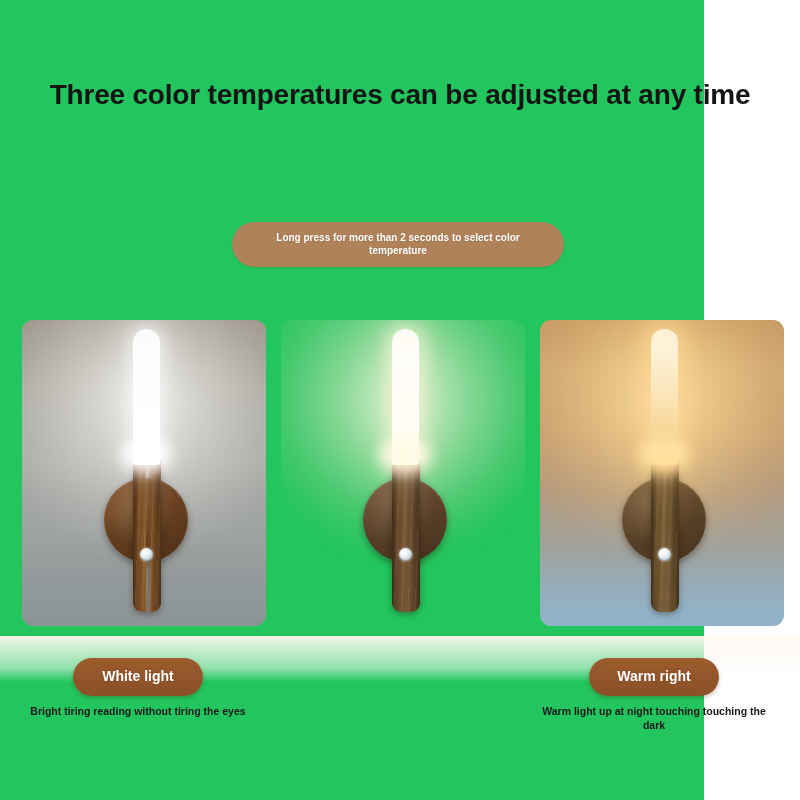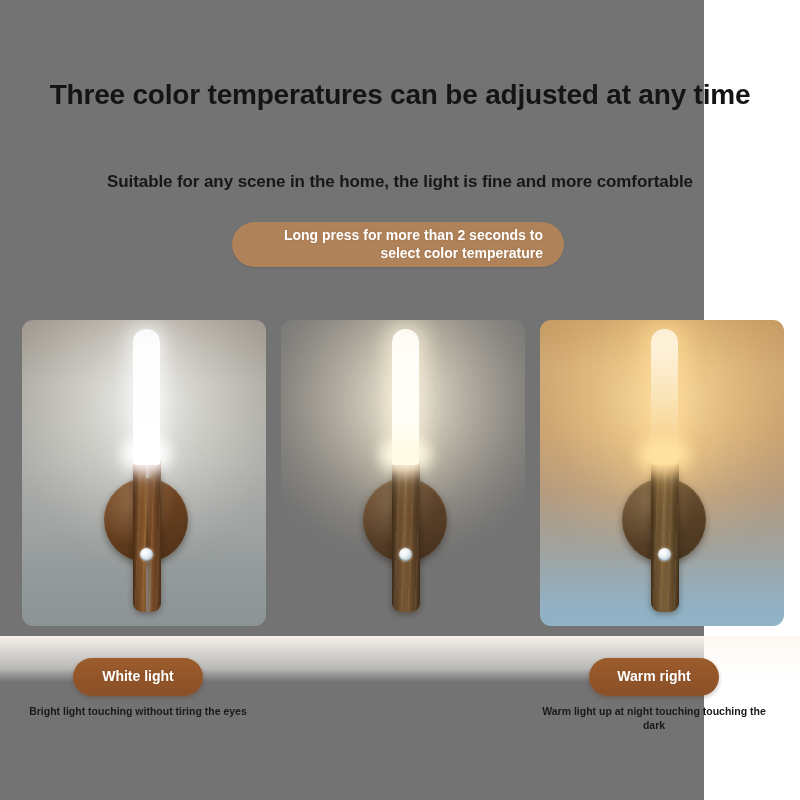--- a/index.html
+++ b/index.html
@@ -14,21 +14,21 @@
   body {
     font-family: "Liberation Sans", sans-serif;
     background: #ffffff;
     position: relative;
   }
 
   .page {
     position: relative;
     width: 704px;
     height: 800px;
-    background: #737373;
+    background: #22c55e;
   }
 
   
   .headline {
     position: absolute;
     left: 45px;
     top: 78px;
     width: 710px;
     text-align: center;
     font-size: 28px;
@@ -59,24 +59,24 @@
     height: 45px;
     border-radius: 23px;
     background: #b08259;
     display: flex;
     align-items: center;
     justify-content: center;
     box-shadow: 0 1px 2px rgba(0,0,0,0.10);
   }
 
   .notice-pill-text {
-    font-size: 14px;
+    font-size: 10px;
     font-weight: bold;
     color: #ffffff;
-    text-align: right;
+    text-align: center;
     line-height: 1.25;
     width: 290px;
     text-shadow: 0 0 2px rgba(120,80,45,0.35);
   }
 
   
   .panels {
     position: absolute;
     left: 0;
     top: 320px;
@@ -437,21 +437,20 @@
 
   .col-2 .caption-desc { padding: 0 2px; }
 </style>
 </head>
 <body>
 
 <div class="page">
 
   <h1 class="headline">Three color temperatures can be adjusted at any time</h1>
 
-  <h2 class="subhead">Suitable for any scene in the home, the light is fine and more comfortable</h2>
 
   <div class="notice-pill">
     <span class="notice-pill-text">Long press for more than 2 seconds to select color temperature</span>
   </div>
 
   <div class="panels">
 
     <div class="panel panel-1">
       <div class="wall"></div>
       <div class="halo"></div>
@@ -498,21 +497,21 @@
     </div>
 
   </div>
 
   <div class="caption-band"></div>
 
   <div class="caption-col col-1">
     <div class="label-pill">
       <span class="label-pill-text">White light</span>
     </div>
-    <div class="caption-desc">Bright light touching without tiring the eyes</div>
+    <div class="caption-desc">Bright tiring reading without tiring the eyes</div>
   </div>
 
 
   <div class="caption-col col-3">
     <div class="label-pill">
       <span class="label-pill-text">Warm right</span>
     </div>
     <div class="caption-desc">Warm light up at night touching touching the dark</div>
   </div>
 

